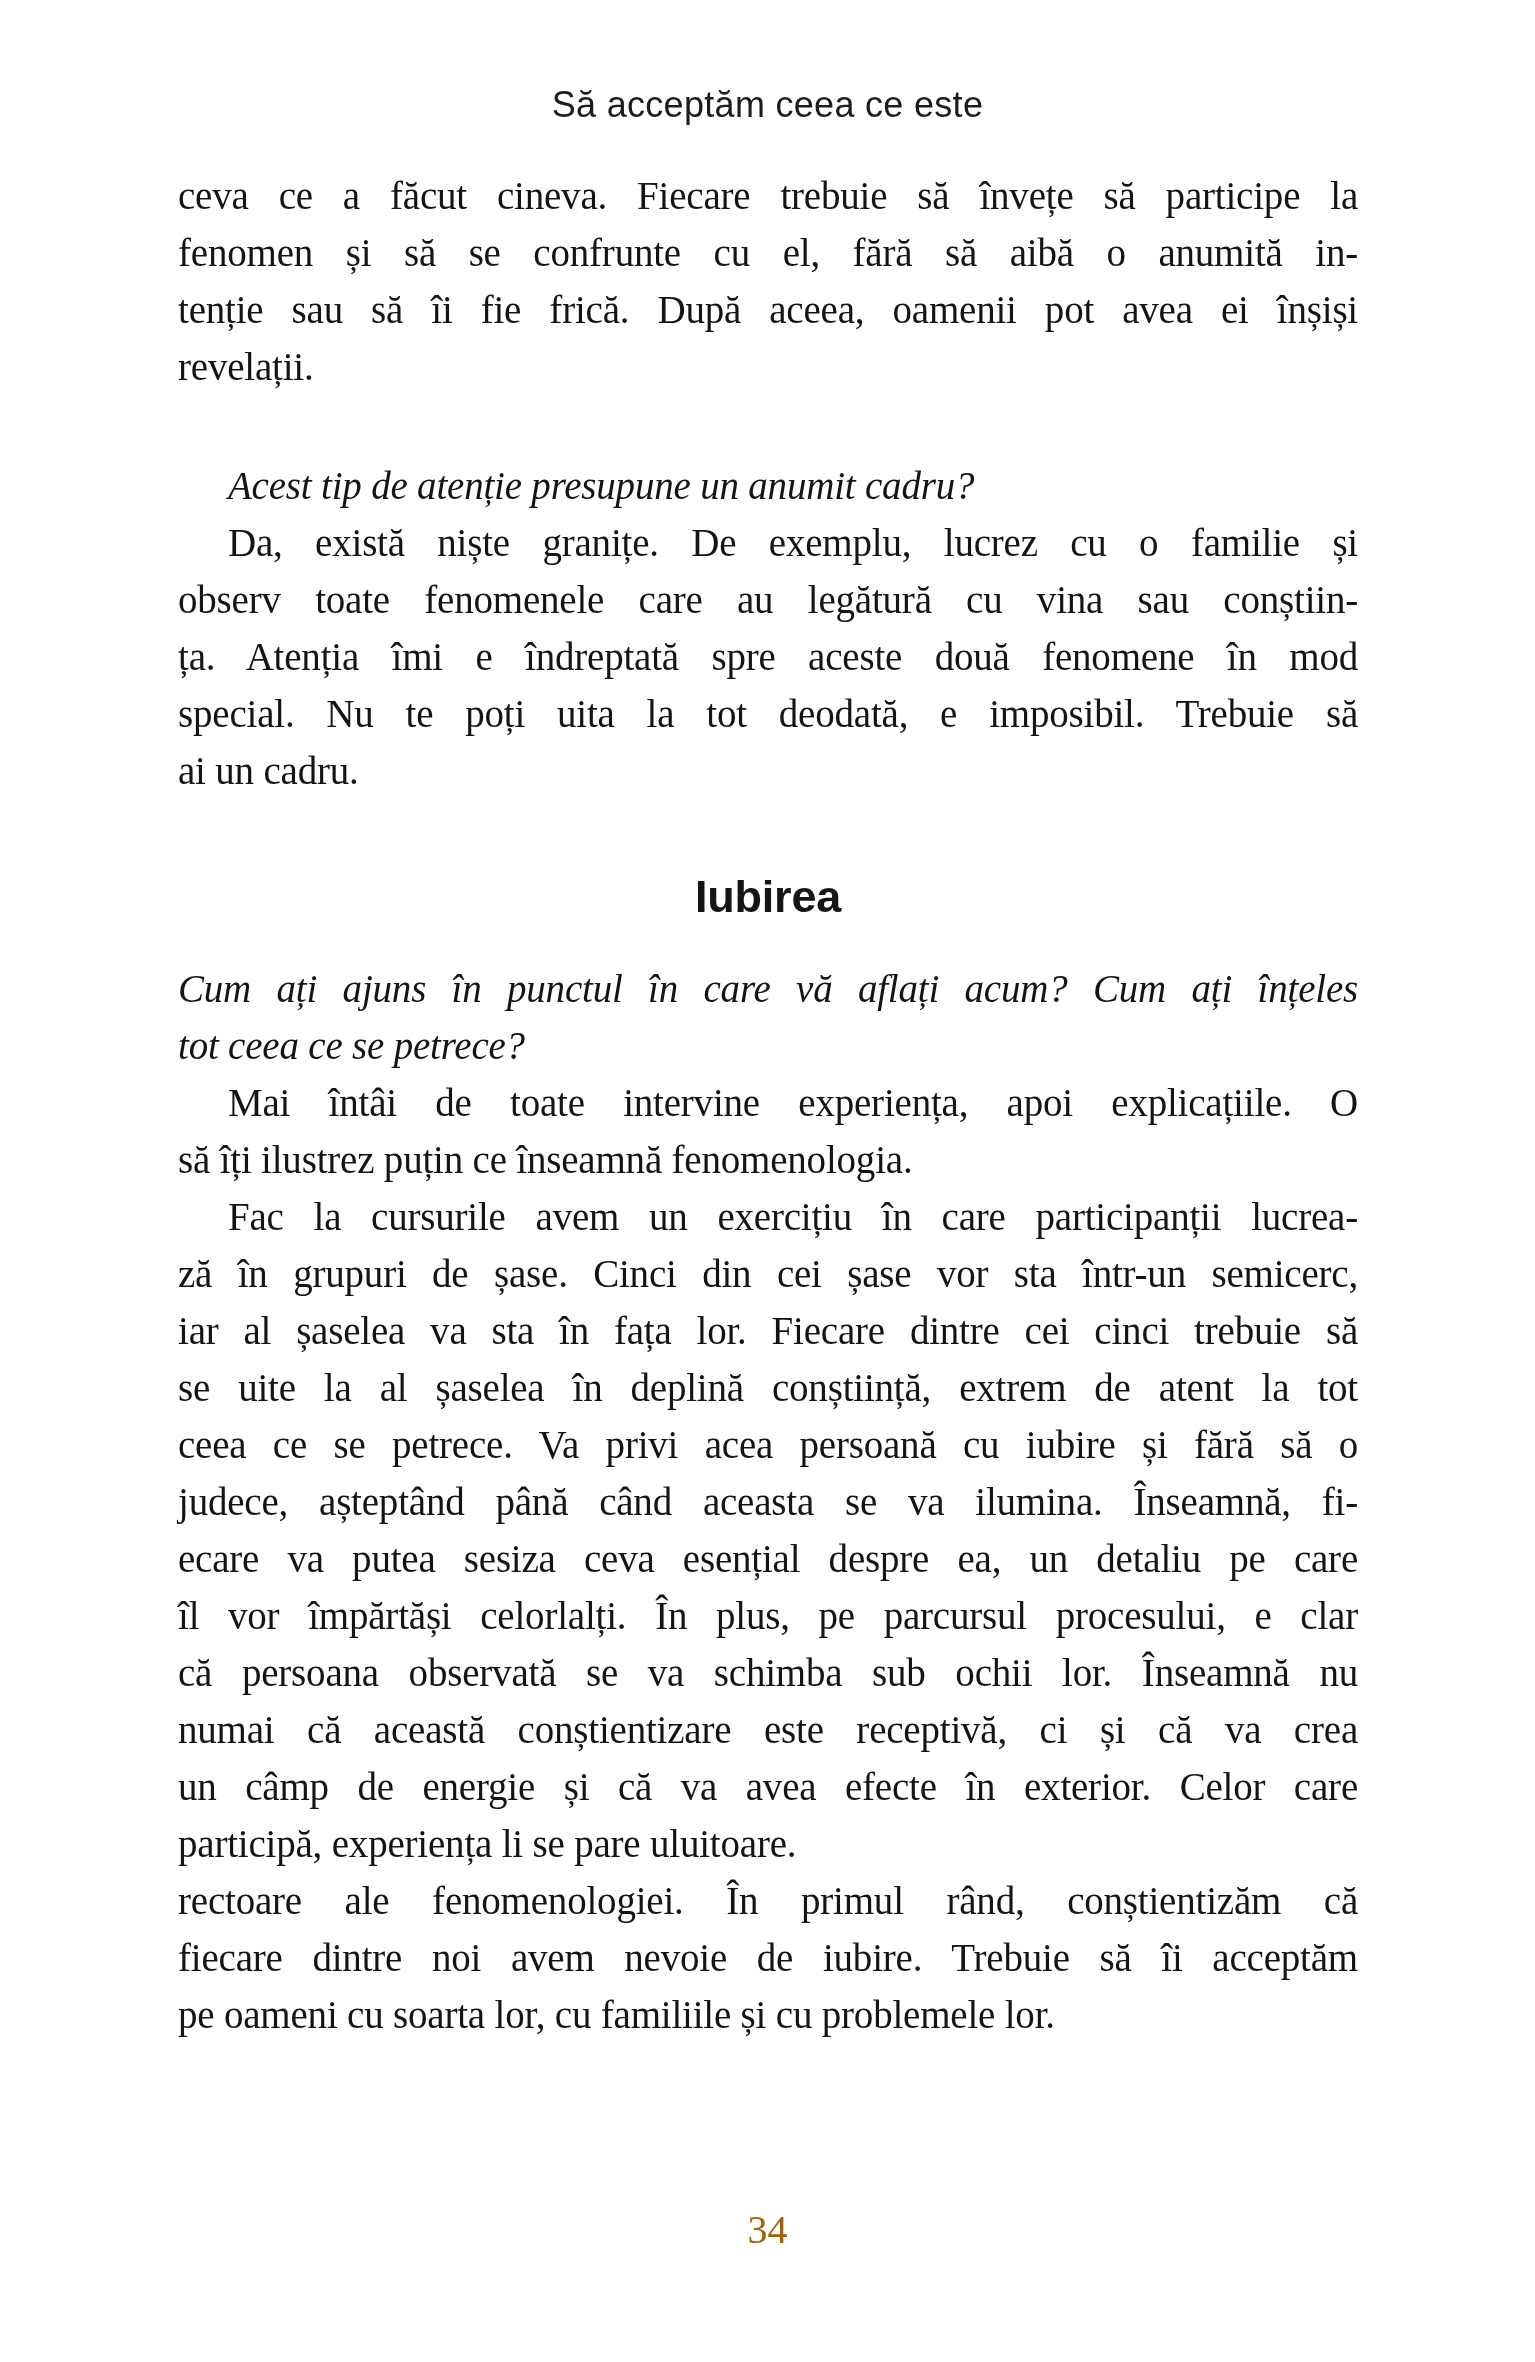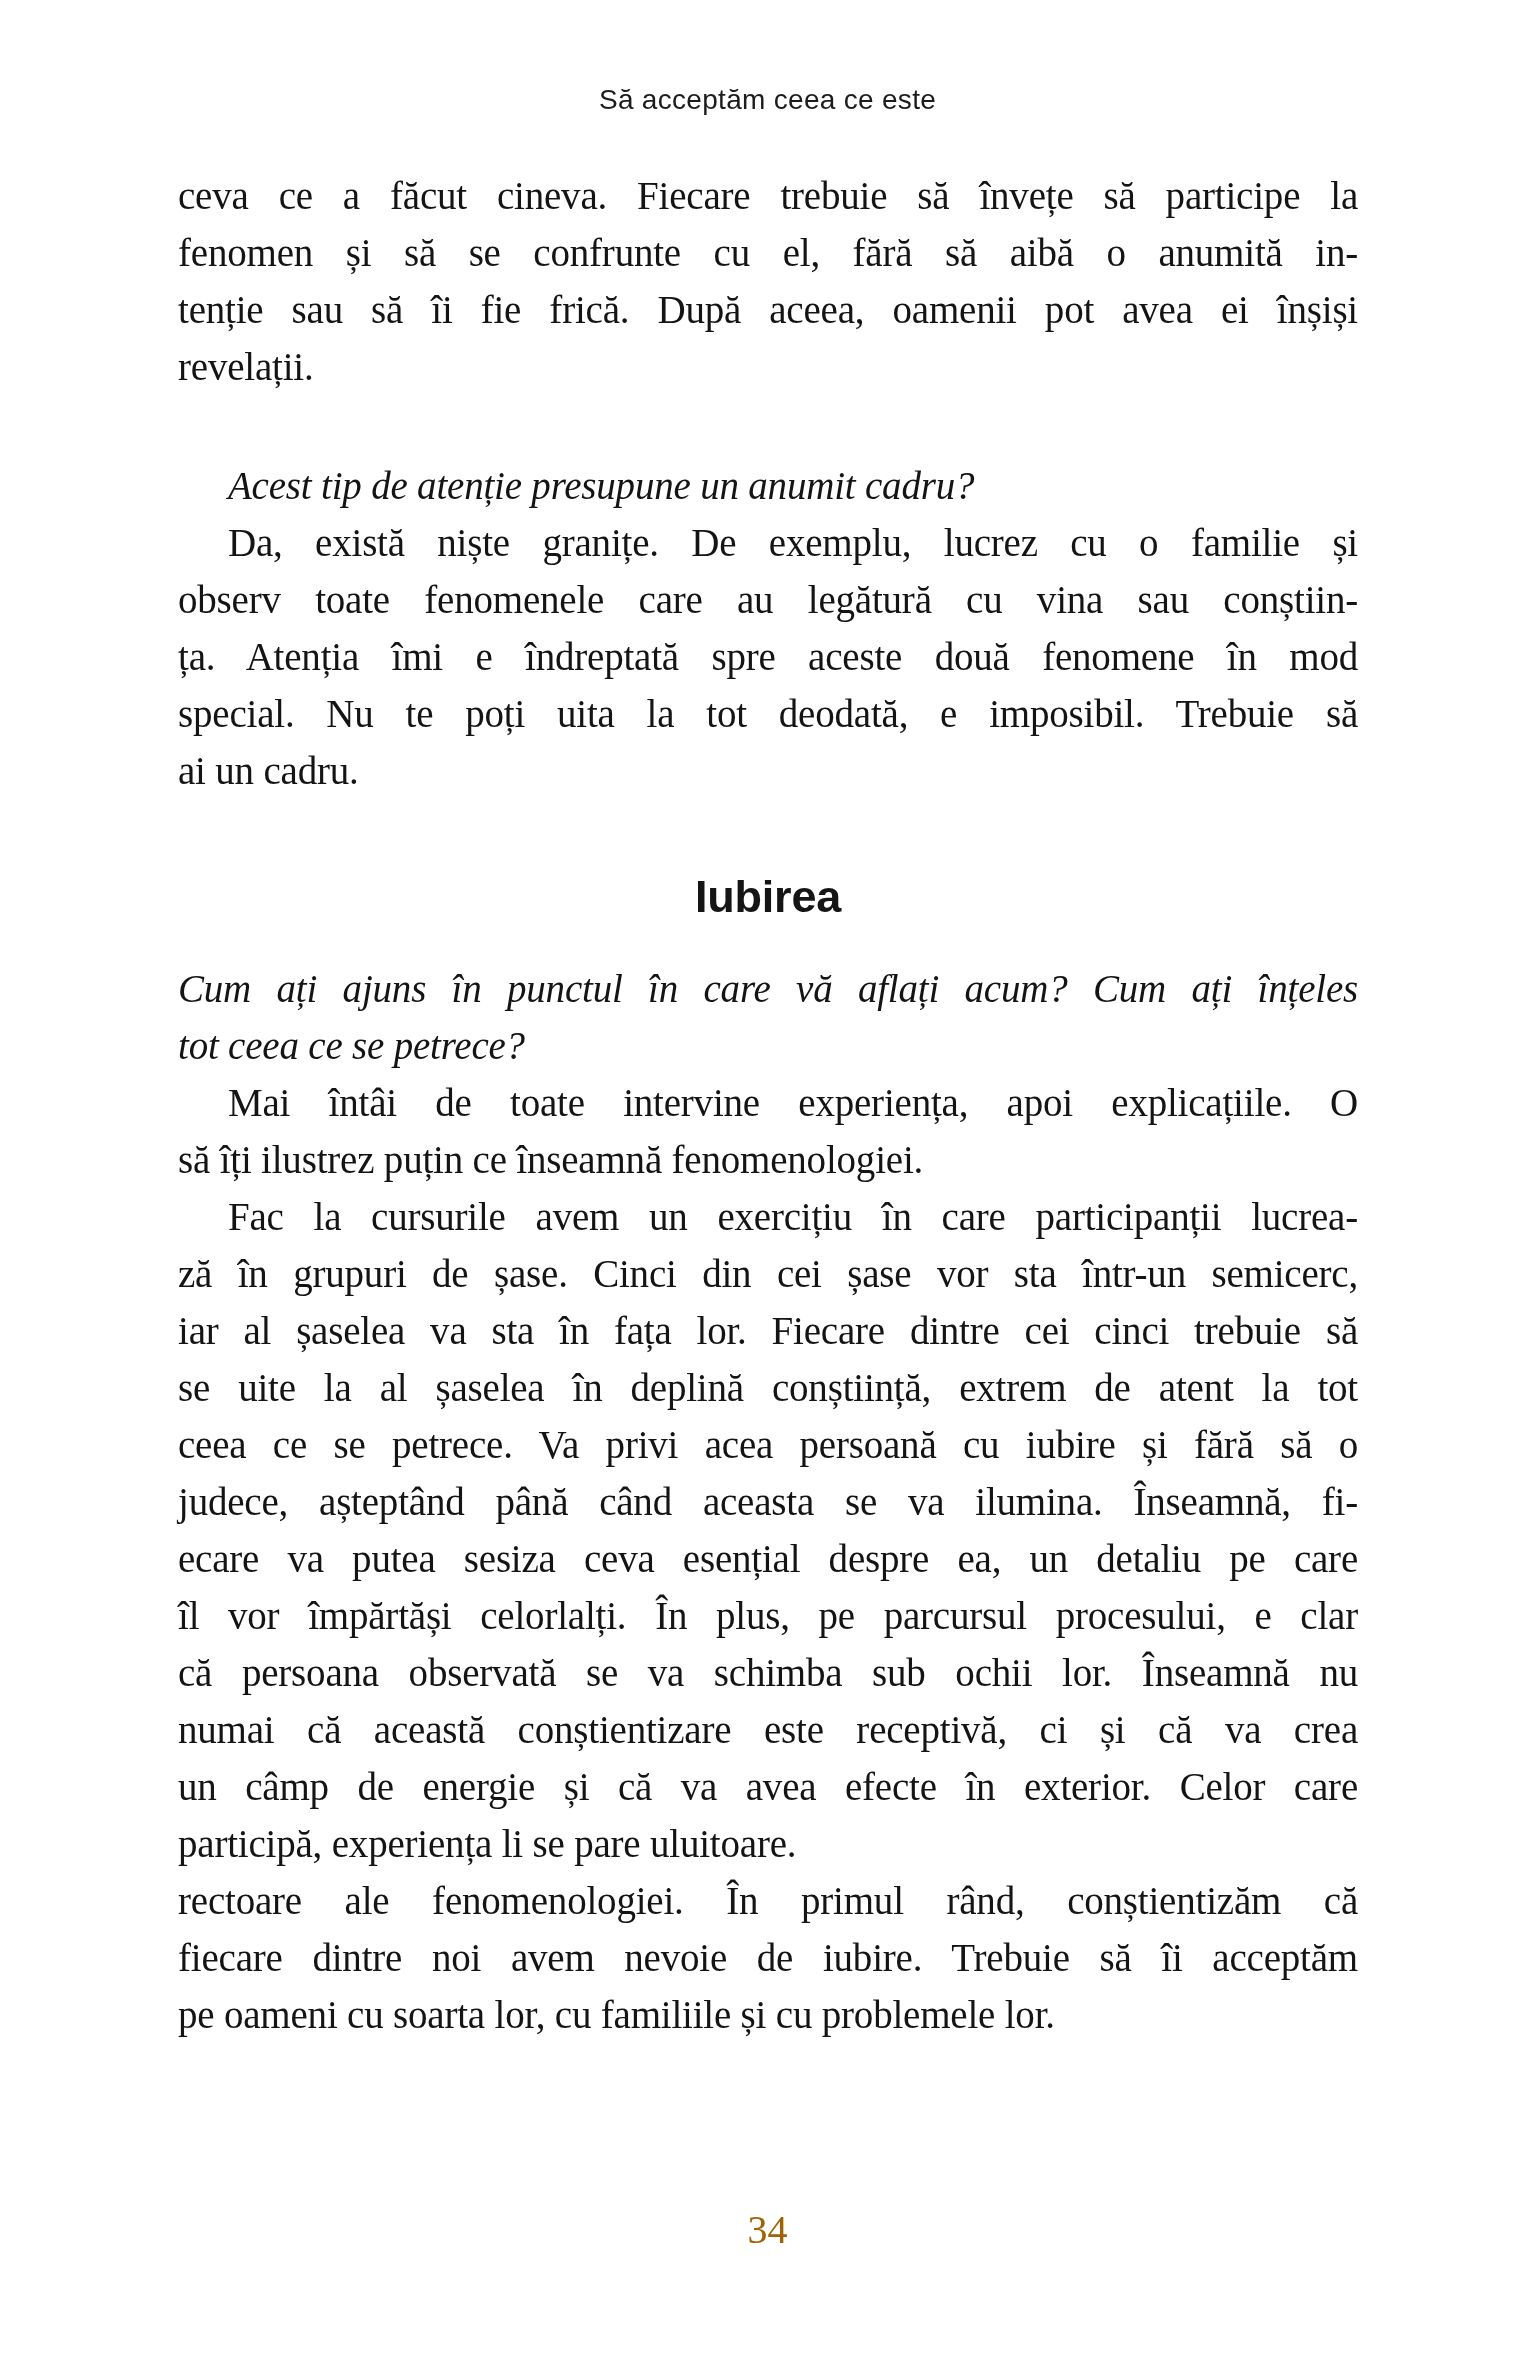--- a/index.html
+++ b/index.html
@@ -14,21 +14,21 @@
     font-family: "Liberation Serif", serif;
     overflow: hidden;
   }
   .running-header {
     position: absolute;
     top: 84px;
     left: 0;
     width: 100%;
     text-align: center;
     font-family: "Liberation Sans", sans-serif;
-    font-size: 28px;
+    font-size: 36px;
     letter-spacing: 0.3px;
     color: #1c1c1c;
   }
   .text-block {
     position: absolute;
     left: 178px;
     top: 167px;
     width: 1180px;
     font-size: 39px;
     line-height: 57px;
@@ -96,21 +96,21 @@
 
     <div class="section-heading">Iubirea</div>
 
     <div class="gap-q2">
       <div class="line q">Cum ați ajuns în punctul în care vă aflați acum? Cum ați înțeles</div>
       <div class="line last q">tot ceea ce se petrece?</div>
     </div>
 
     <div>
       <div class="line indent">Mai întâi de toate intervine experiența, apoi explicațiile. O</div>
-      <div class="line last">să îți ilustrez puțin ce înseamnă fenomenologiei.</div>
+      <div class="line last">să îți ilustrez puțin ce înseamnă fenomenologia.</div>
     </div>
 
     <div>
       <div class="line indent">Fac la cursurile avem un exercițiu în care participanții lucrea-</div>
       <div class="line">ză în grupuri de șase. Cinci din cei șase vor sta într-un semicerc,</div>
       <div class="line">iar al șaselea va sta în fața lor. Fiecare dintre cei cinci trebuie să</div>
       <div class="line">se uite la al șaselea în deplină conștiință, extrem de atent la tot</div>
       <div class="line">ceea ce se petrece. Va privi acea persoană cu iubire și fără să o</div>
       <div class="line">judece, așteptând până când aceasta se va ilumina. Înseamnă, fi-</div>
       <div class="line">ecare va putea sesiza ceva esențial despre ea, un detaliu pe care</div>

